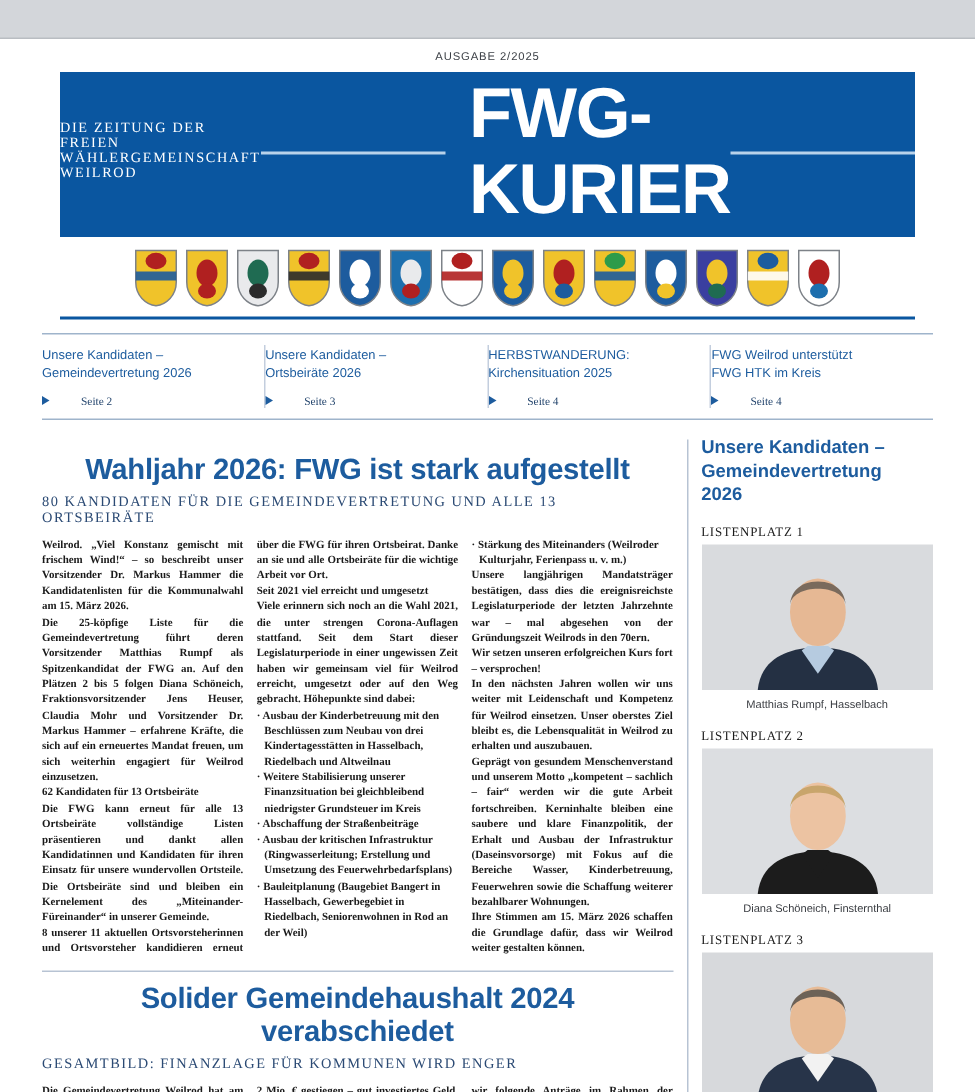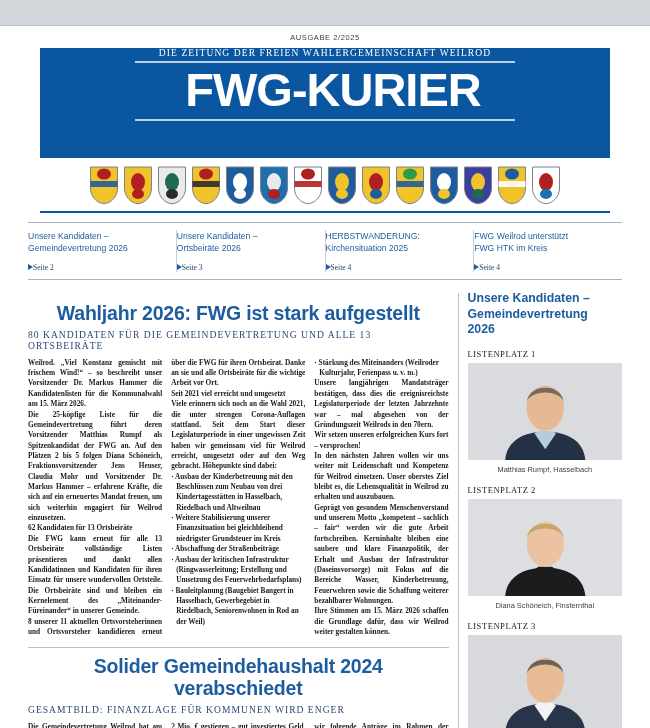--- a/index.html
+++ b/index.html
@@ -37,23 +37,23 @@
     font-size: 7.5px;
     letter-spacing: 0.6px;
     color: #3d4147;
   }
   
   .masthead {
     margin: 0 40px;
     background: #0a56a0;
     height: 108px;
     display: flex;
-    flex-direction: column;
+    flex-direction: row;
     align-items: center;
-    justify-content: flex-start;
+    justify-content: center;
     position: relative;
   }
   .mast-sub {
     font-family: "Liberation Serif", serif;
     color: #ffffff;
     font-size: 9.5px;
     letter-spacing: 1.1px;
     margin-bottom: 3px;
   }
   .mast-rule {
@@ -108,21 +108,21 @@
     font-weight: 500;
     white-space: pre-line;
   }
   .teaser-page {
     margin-top: 8px;
     font-family: "Liberation Serif", serif;
     font-size: 7.6px;
     color: #24456d;
     display: flex;
     align-items: center;
-    gap: 0;
+    gap: 21px;
   }
   .tri {
     width: 0; height: 0;
     border-left: 5px solid #1d5c9e;
     border-top: 3.4px solid transparent;
     border-bottom: 3.4px solid transparent;
     display: inline-block;
   }
 
   

